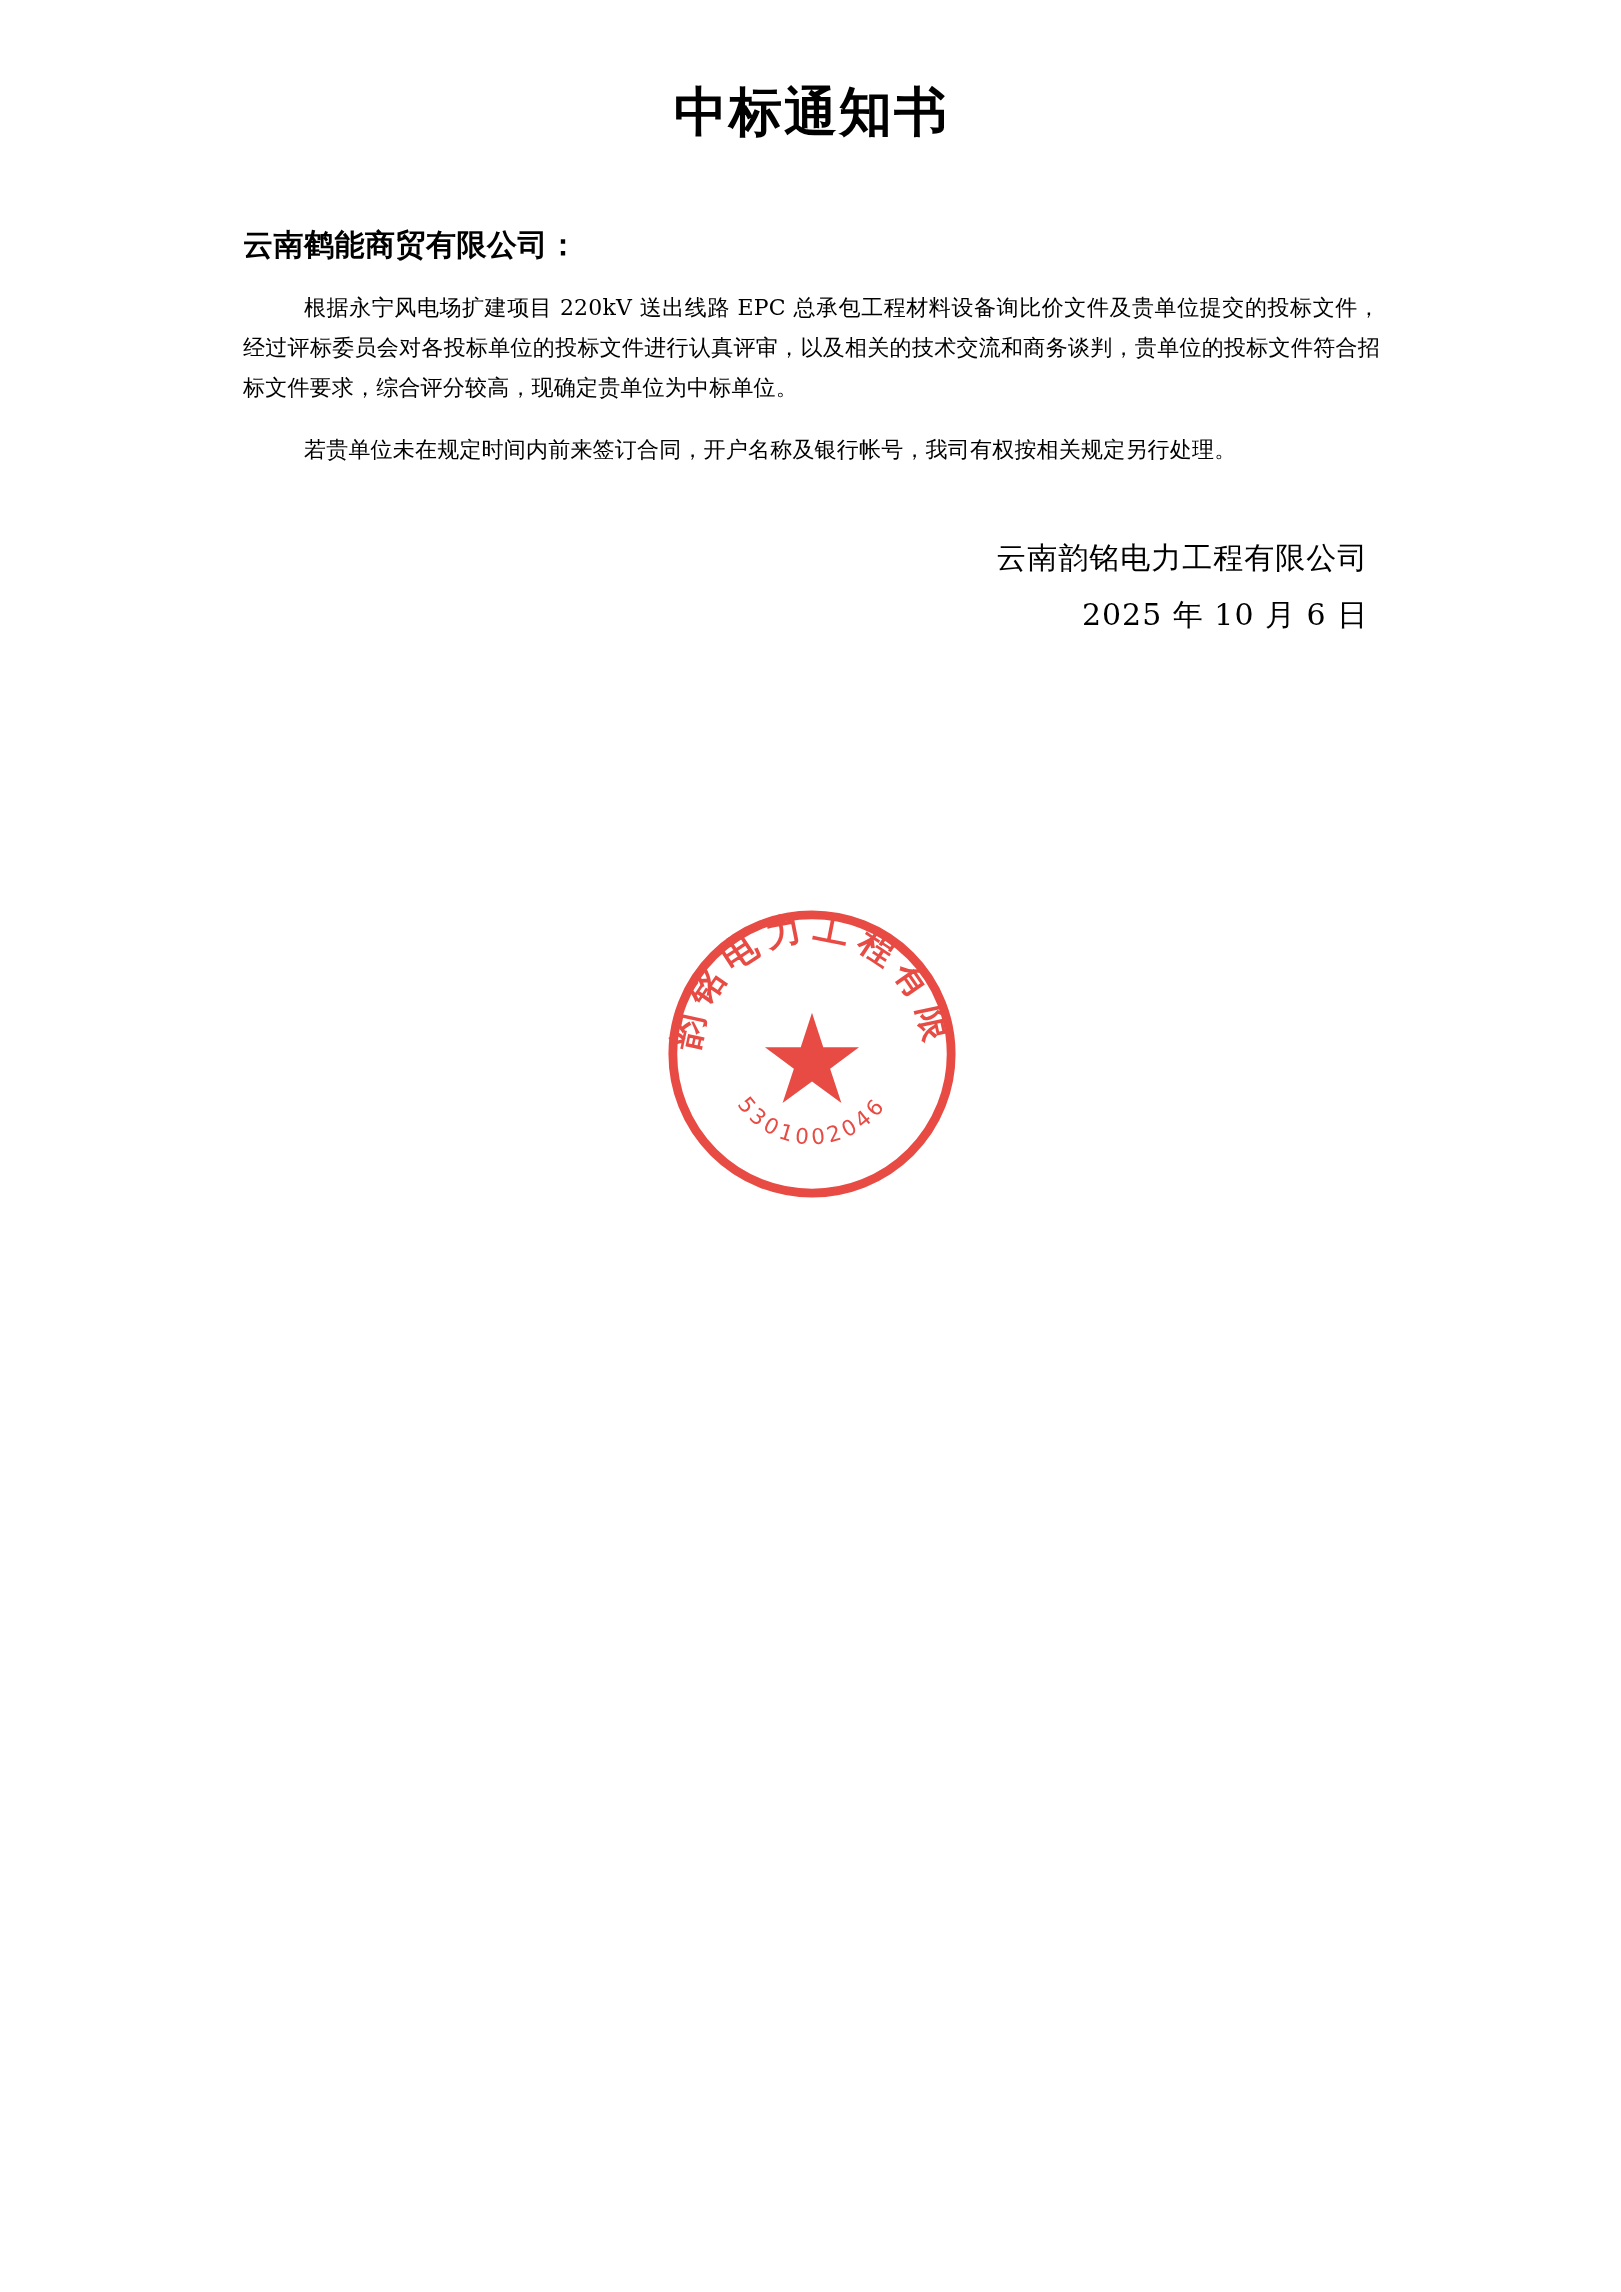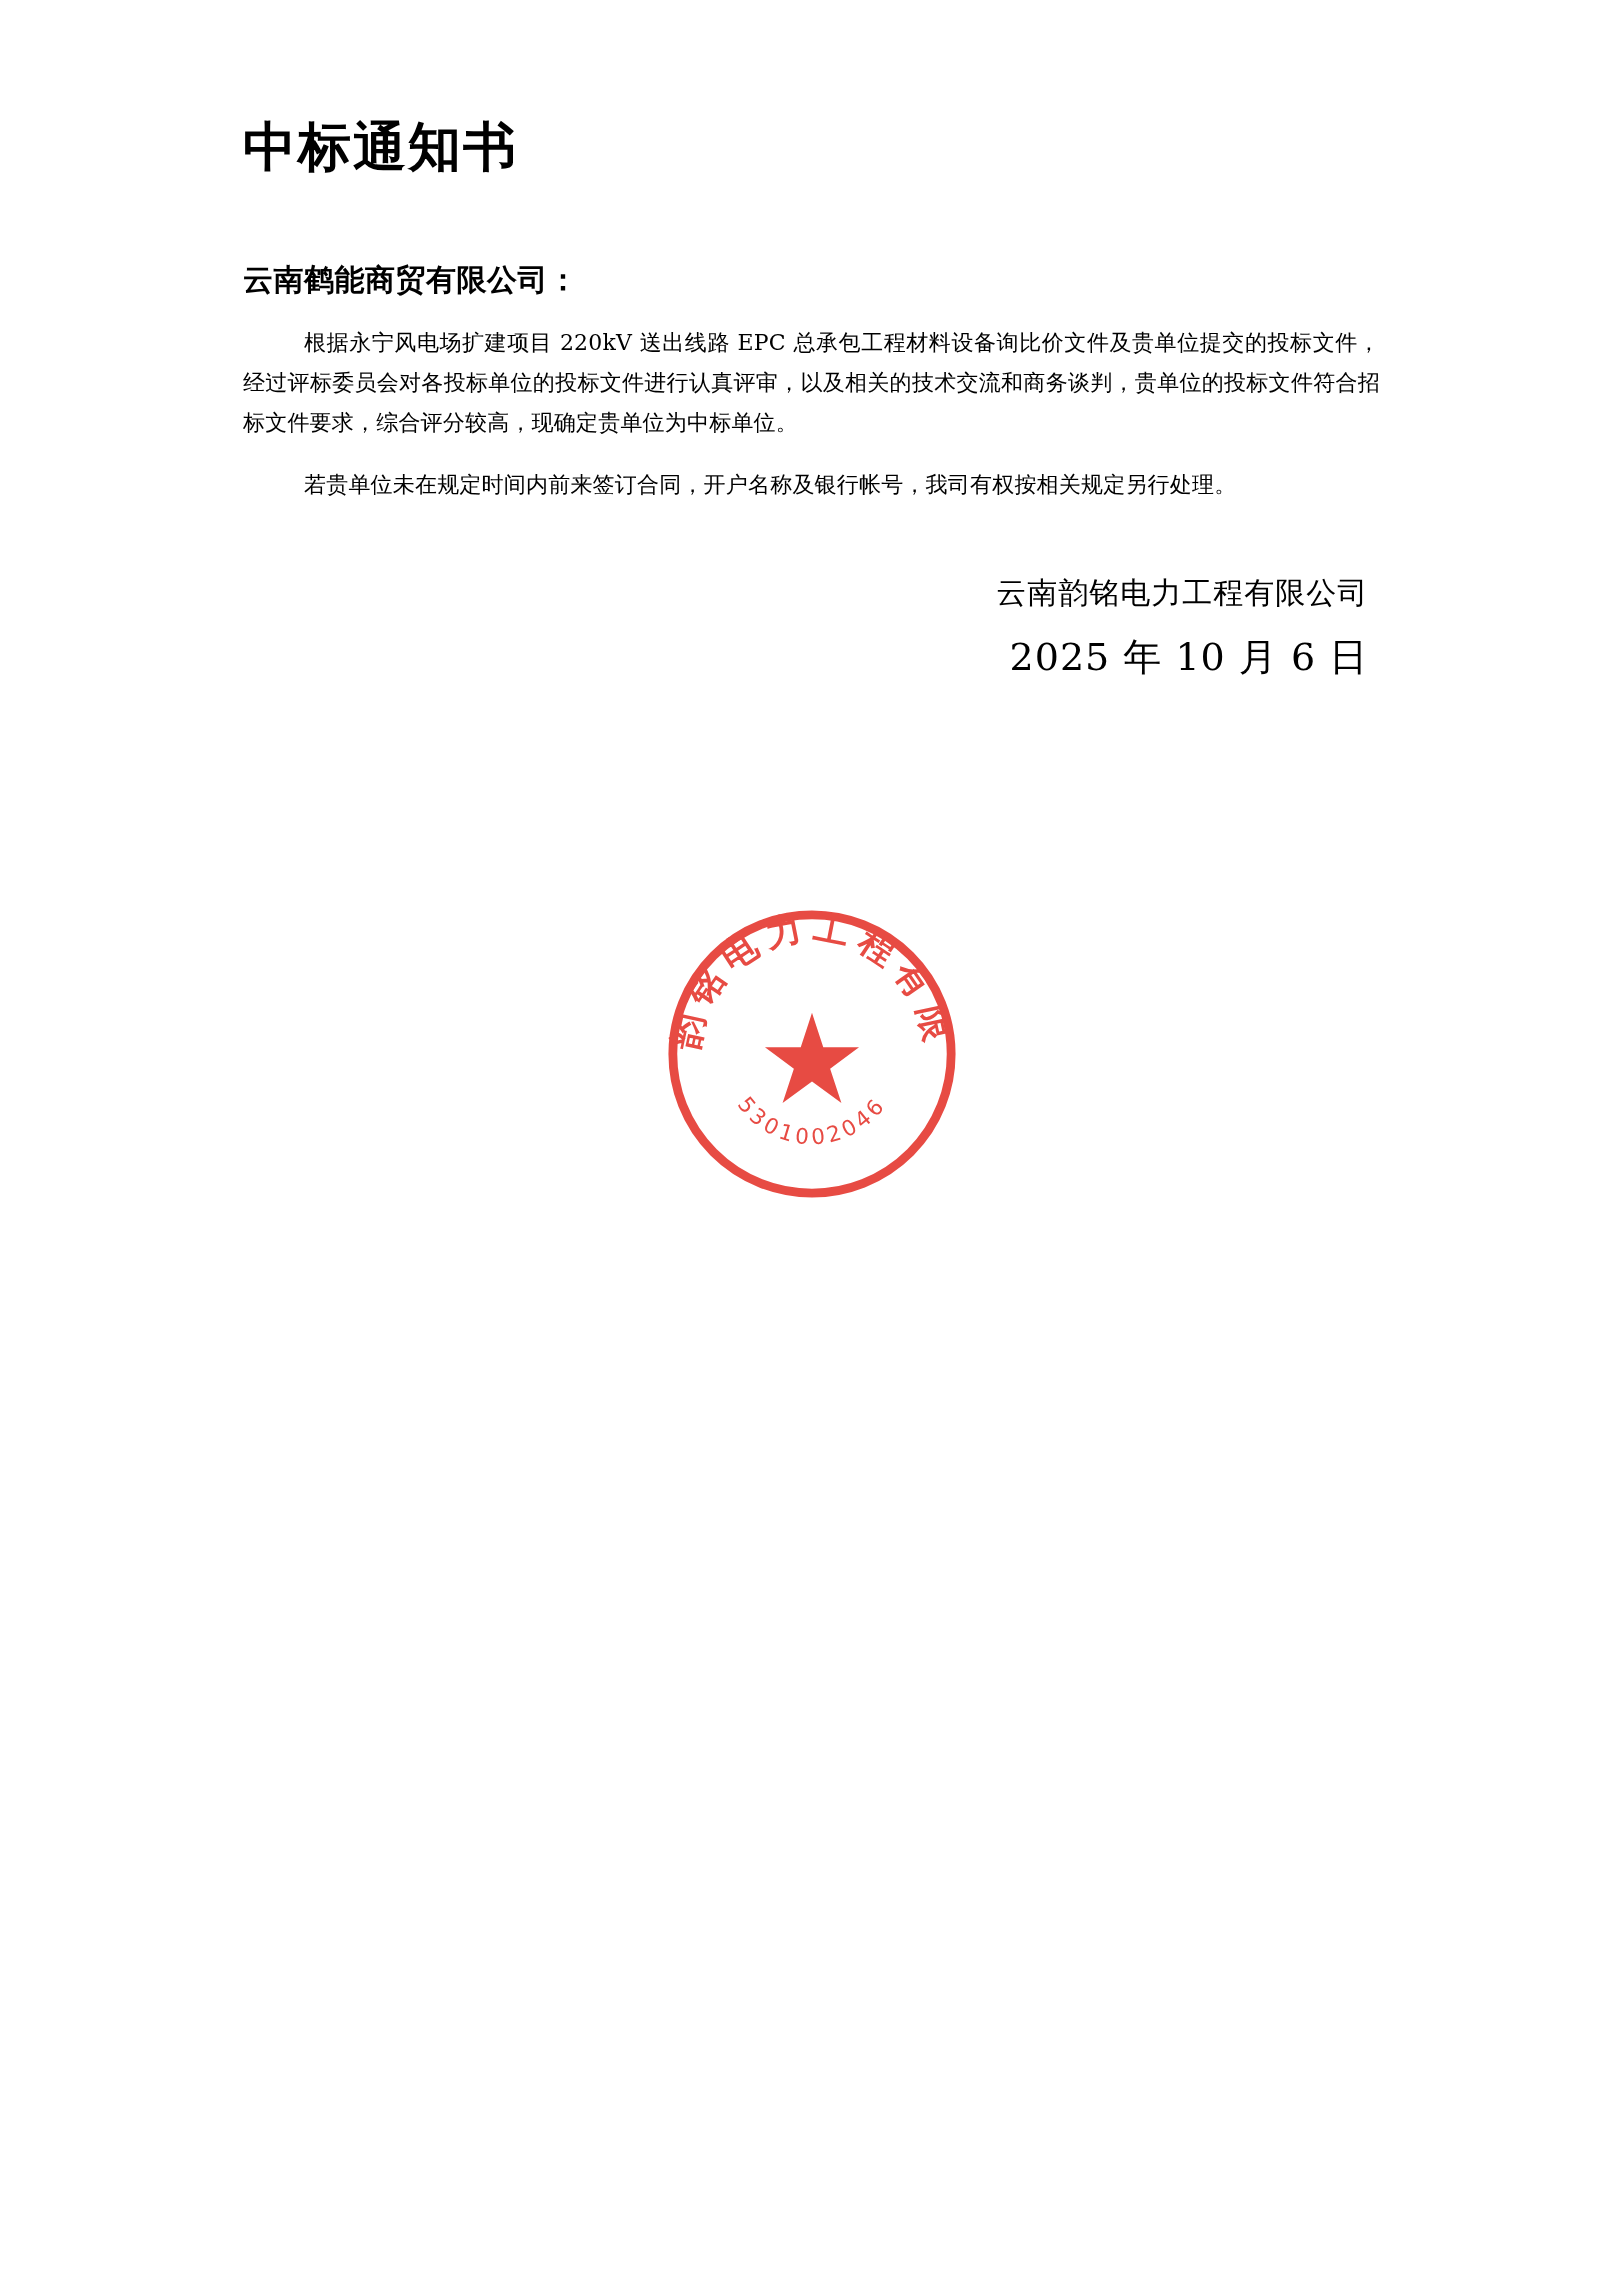--- a/index.html
+++ b/index.html
@@ -20,25 +20,25 @@
     overflow: hidden;
     box-sizing: border-box;
   }
   .doc-body {
     position: absolute;
     left: 243px;
     top: 0;
     width: 1137px;
   }
   .doc-title {
-    text-align: left;
+    text-align: center;
     font-size: 53px;
     font-weight: bold;
     letter-spacing: 2px;
-    margin-top: 112px;
+    margin-top: 77px;
     margin-bottom: 0;
     font-family: "DejaVu Serif", "Liberation Serif", serif;
   }
   .addressee {
     font-size: 30px;
     font-weight: bold;
     margin-top: 76px;
     letter-spacing: 0.5px;
   }
   .para {
@@ -57,21 +57,21 @@
     padding-right: 11.8px;
   }
   .sign-line {
     font-size: 30px;
     line-height: 1.9;
     letter-spacing: 1px;
     position: relative;
     z-index: 1;
   }
   .sign-date {
-    font-size: 38px;
+    font-size: 30px;
     line-height: 1.9;
     letter-spacing: 1px;
     position: relative;
     z-index: 1;
   }
   
   .seal {
     position: absolute;
     left: 665px;
     top: 907px;

